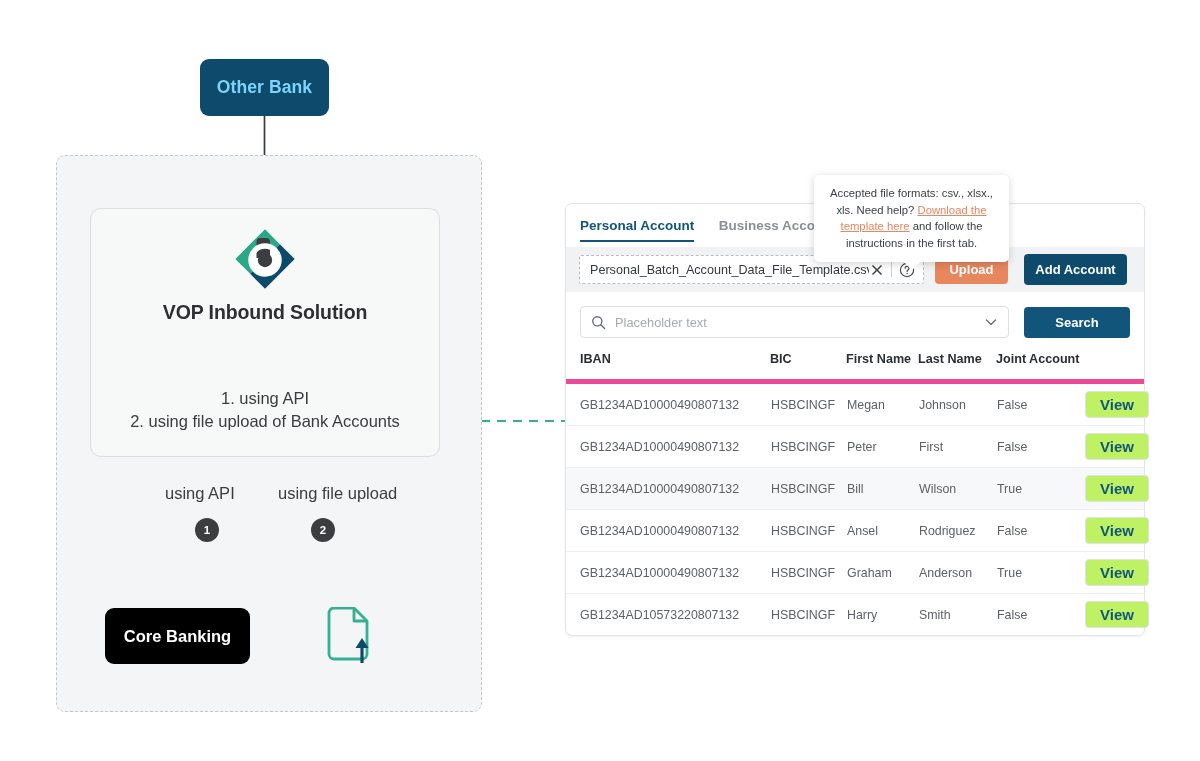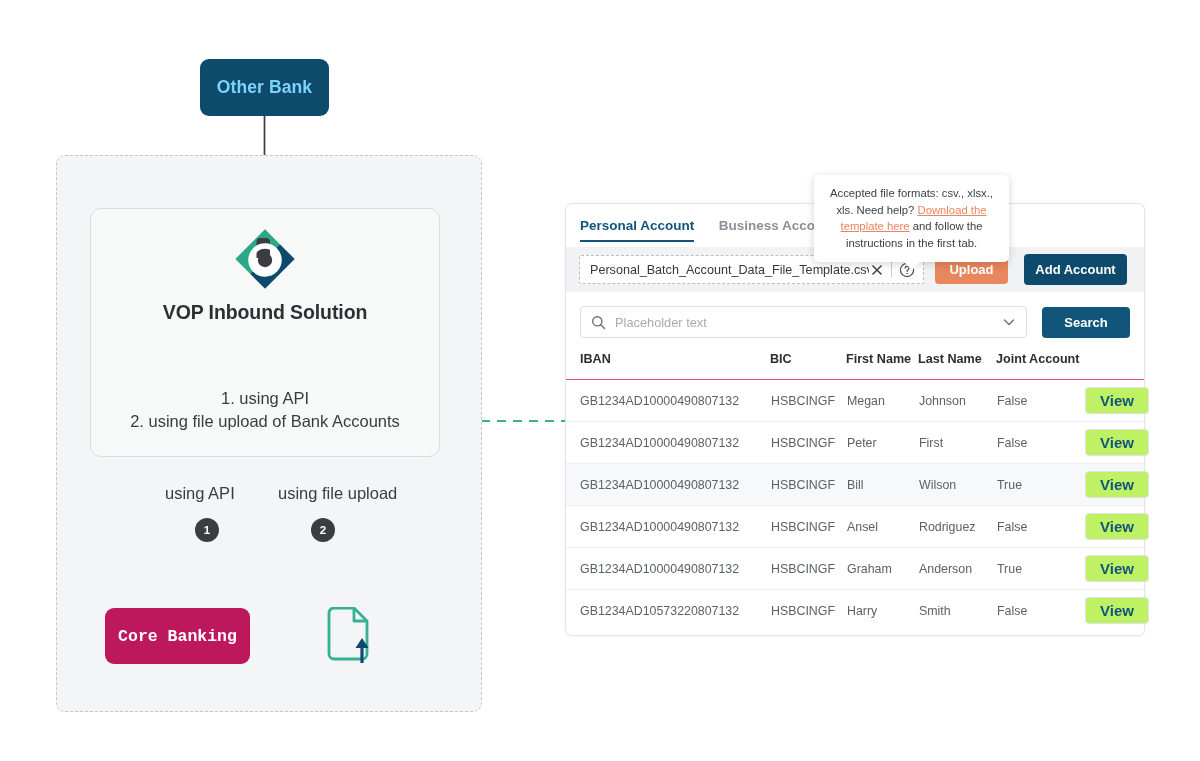--- a/index.html
+++ b/index.html
@@ -48,23 +48,23 @@
   .num-badge{
     position:absolute;width:24px;height:24px;border-radius:50%;
     background:#3b3d40;color:#ffffff;font-size:11.5px;font-weight:700;
     display:flex;align-items:center;justify-content:center;
   }
   .num-1{left:195px;top:518px;}
   .num-2{left:311px;top:518px;}
 
   .core-banking{
     position:absolute;left:105px;top:608px;width:145px;height:56px;
-    background:#be185d;border-radius:9px;
+    background:#000000;border-radius:9px;
     display:flex;align-items:center;justify-content:center;
-    color:#ffffff;font-size:16.5px;font-weight:600;font-family:Liberation Mono, monospace;
+    color:#ffffff;font-size:16.5px;font-weight:600;
   }
   .upload-icon{position:absolute;left:322px;top:607px;width:58px;height:58px;}
 
   
   .panel{
     position:absolute;left:565px;top:203px;width:578px;height:431px;
     background:#ffffff;border:1px solid #e2e5e8;border-radius:7px;
     box-shadow:0 1px 3px rgba(0,0,0,.05);
   }
   .tabs{position:relative;height:38px;padding:12px 14px 0 14px;box-sizing:border-box;}
@@ -105,29 +105,29 @@
     display:flex;align-items:center;padding:0 14px;box-sizing:border-box;
   }
   .search-box{
     flex:1;height:32px;border:1.2px solid #dcdfe3;border-radius:4px;
     background:#ffffff;display:flex;align-items:center;padding:0 10px;
     box-sizing:border-box;
   }
   .search-icon{width:15px;height:15px;flex:0 0 auto;margin-right:9px;}
   .search-ph{flex:1;font-size:12.8px;color:#a7abb0;}
   .chev{width:14px;height:14px;flex:0 0 auto;}
-  .btn-search{width:88px;height:31px;background:#12557a;margin-left:15px;}
+  .btn-search{width:106px;height:31px;background:#12557a;margin-left:15px;}
 
   table.accts{
     position:absolute;left:0;right:0;top:148px;width:100%;
     border-collapse:collapse;table-layout:fixed;
   }
   table.accts th{
     text-align:left;font-size:12.6px;font-weight:700;color:#2b2f33;
-    padding:0 0 13px 0;border-bottom:1px solid #ec4899;
+    padding:0 0 13px 0;border-bottom:5px solid #ec4899;
   }
   table.accts td{
     font-size:12.4px;color:#5c6166;height:39px;
     border-bottom:1px solid #edeff1;vertical-align:middle;
   }
   table.accts tr.hl td{background:#f7f8f9;}
   table.accts tr.last td{border-bottom:none;}
   .c-iban{width:190px;padding-left:14px !important;}
   .c-bic{width:76px;}
   .c-fn{width:72px;margin-left:19px;}

